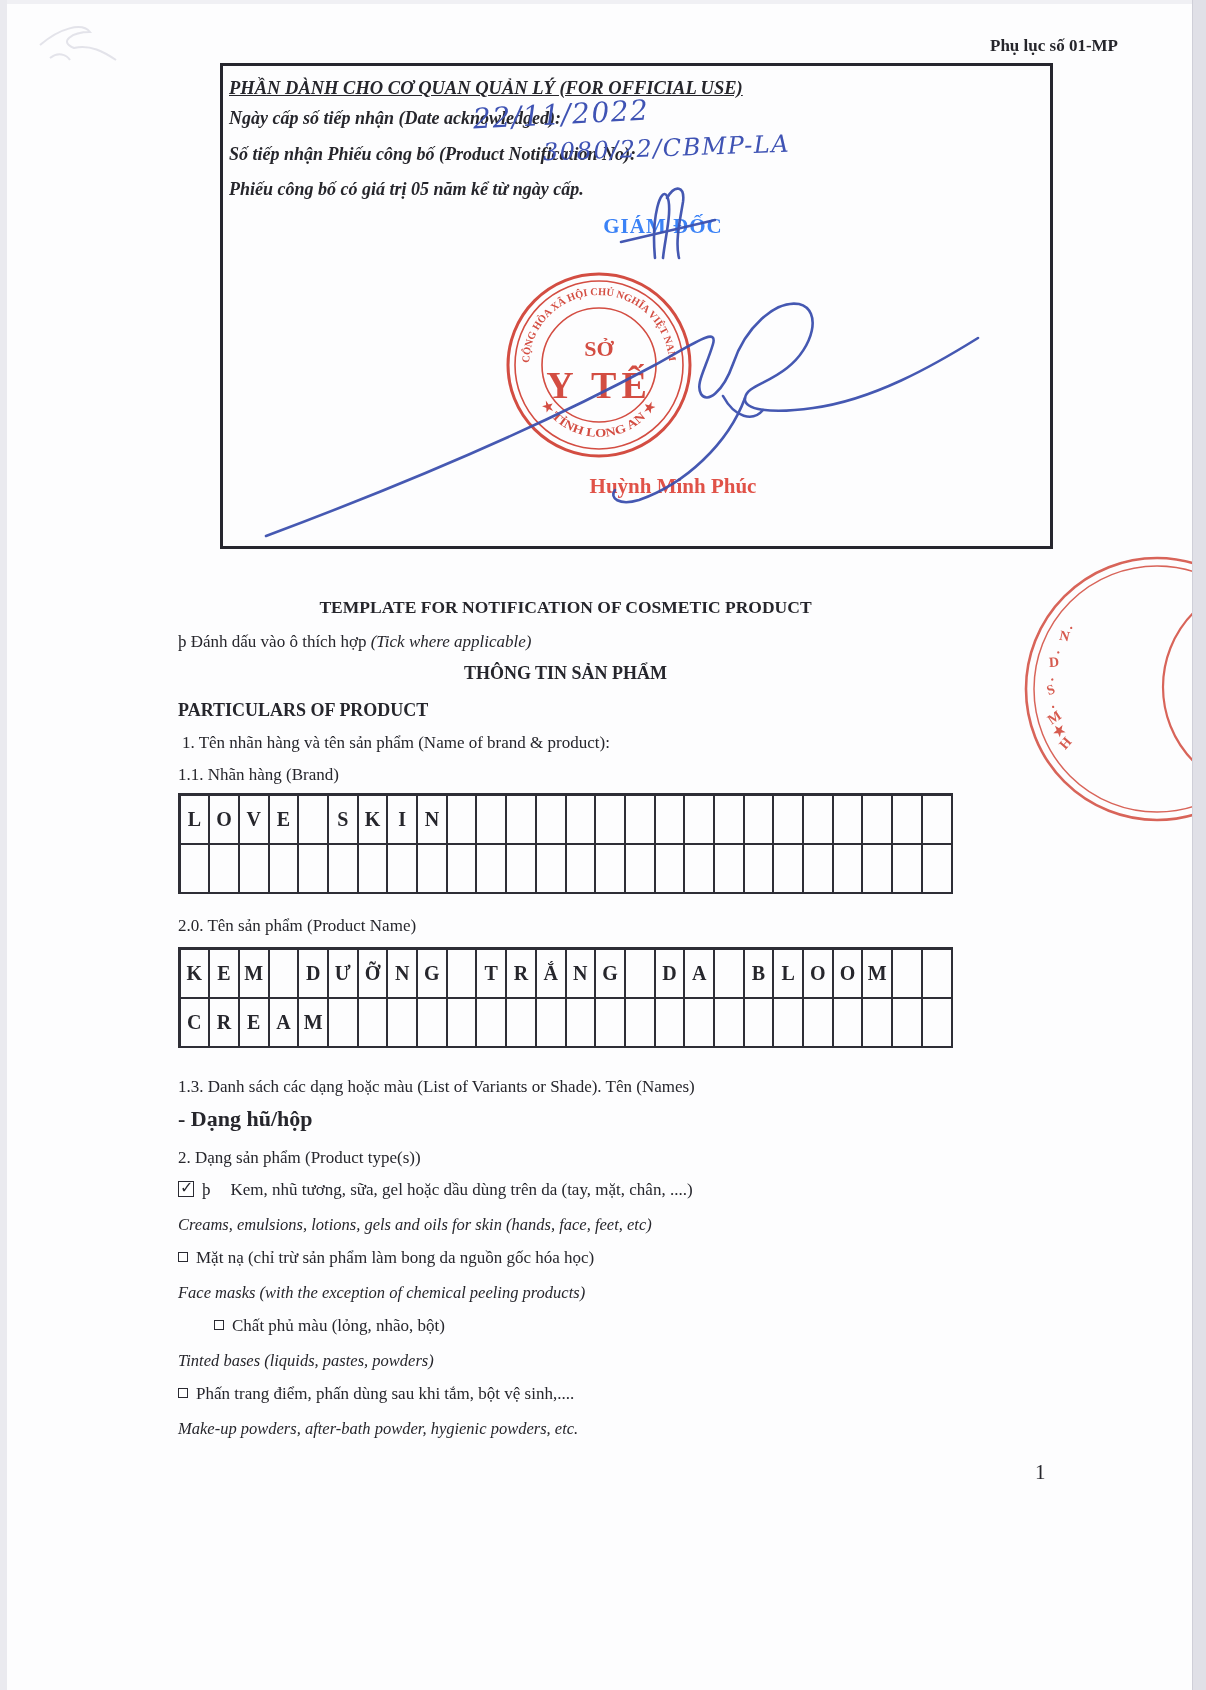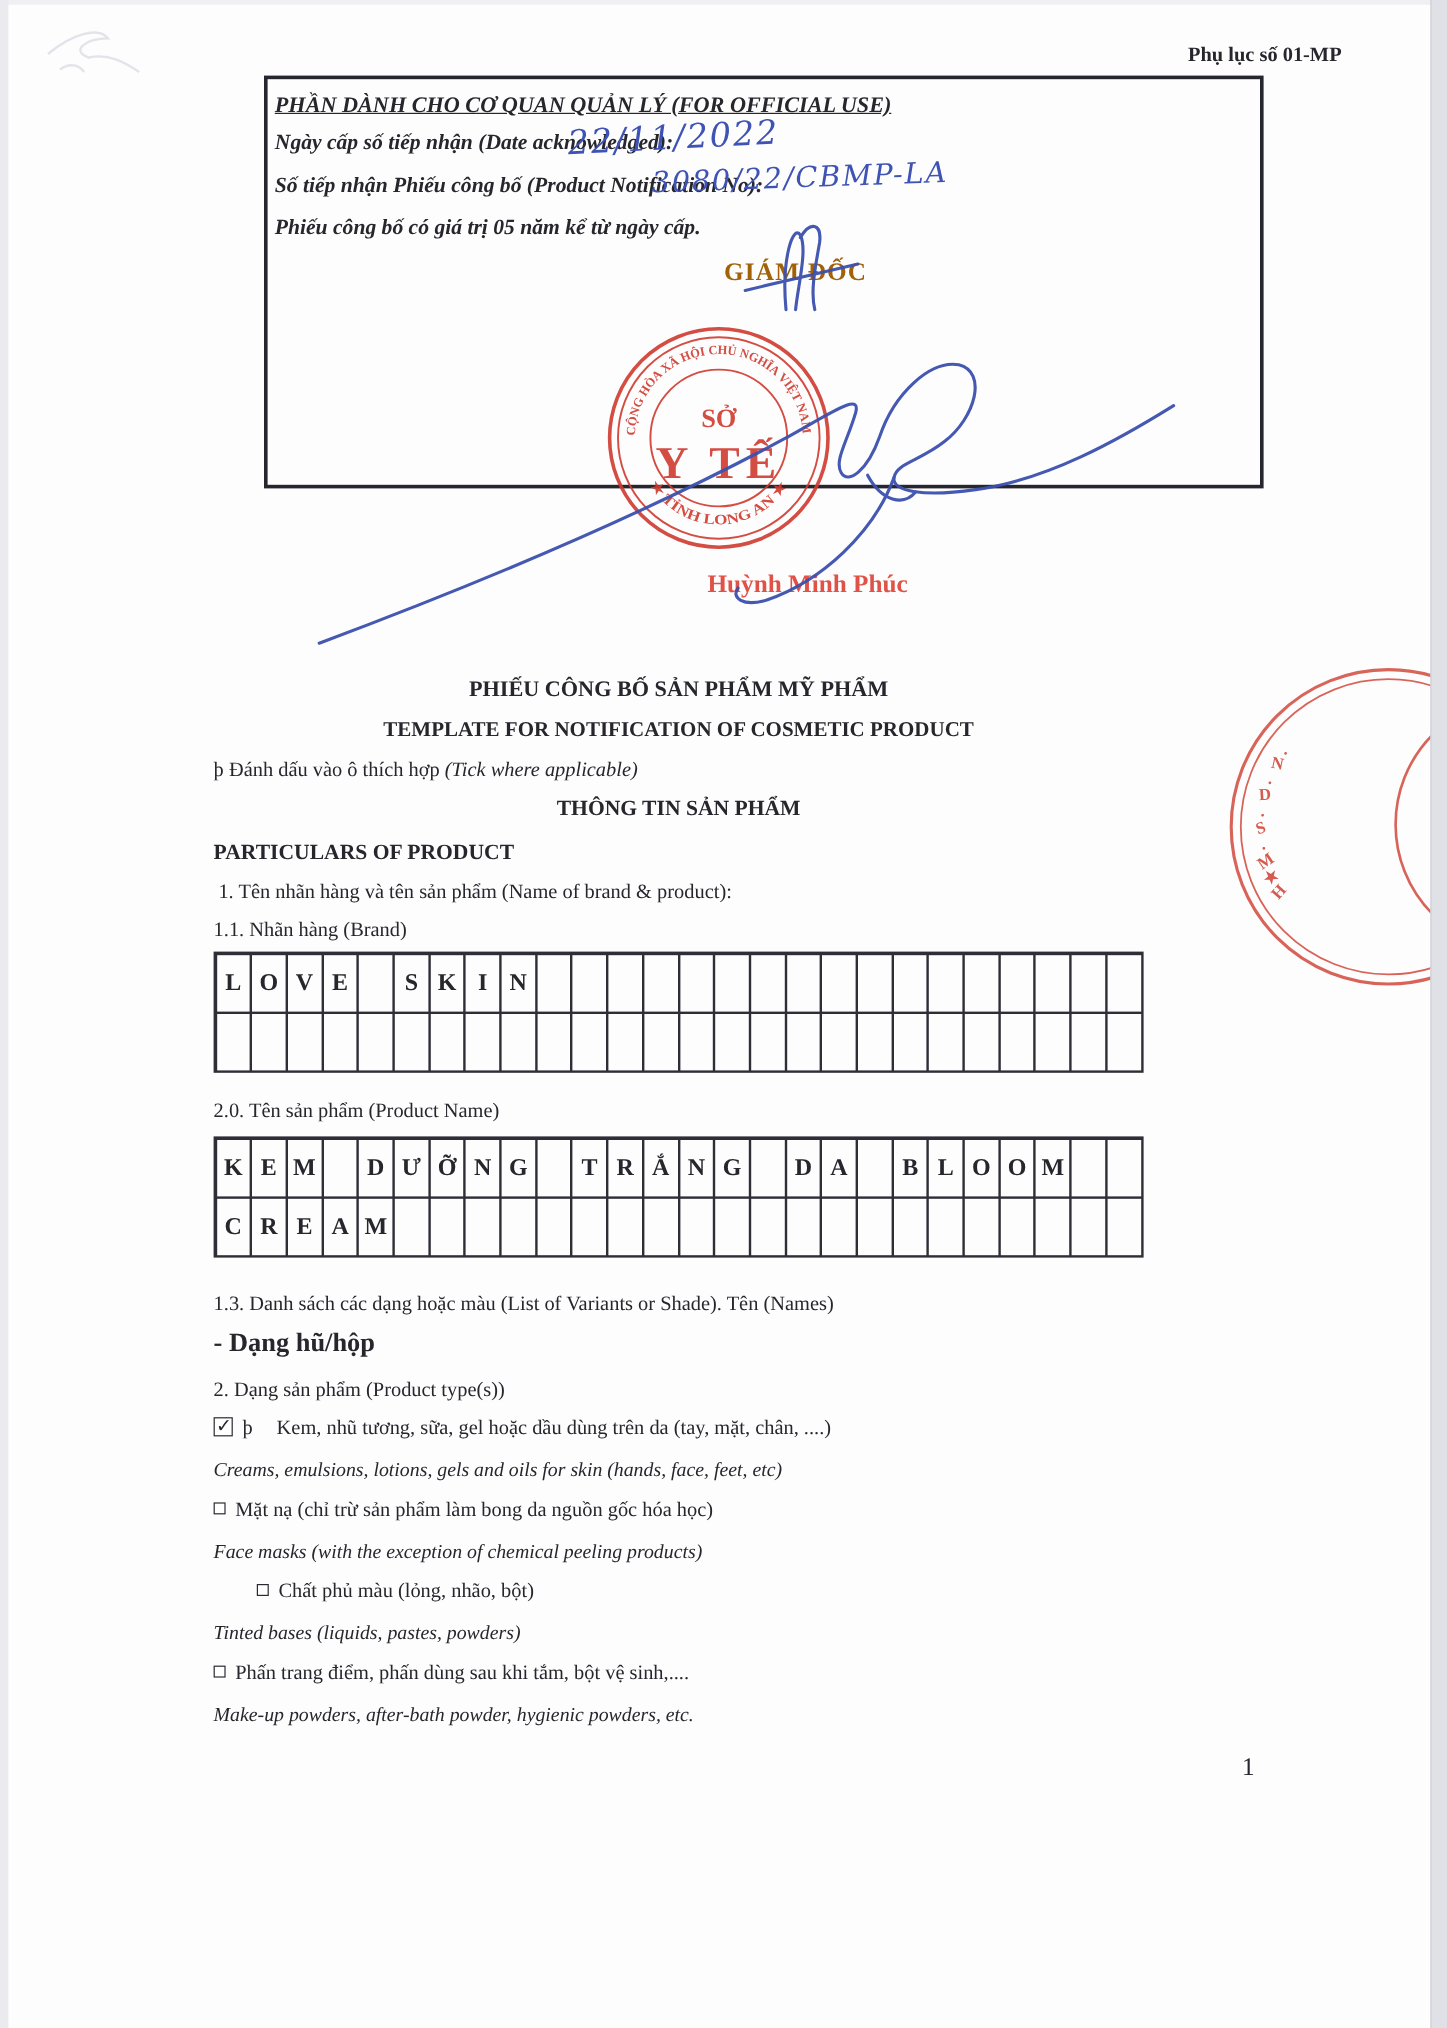--- a/index.html
+++ b/index.html
@@ -9,31 +9,31 @@
   }
   
   .edge-top{position:absolute;left:0;top:0;width:1206px;height:4px;background:#f0f0f4;z-index:9;}
   .edge-left{position:absolute;left:0;top:0;width:7px;height:1690px;background:#eaeaef;z-index:9;}
   .edge-right{position:absolute;left:1192px;top:0;width:14px;height:1690px;background:#e0e0e7;border-left:1px solid #cfcfd8;z-index:9;}
 
   .appendix{position:absolute;top:36px;left:840px;width:278px;text-align:right;
     font-weight:bold;font-size:17px;}
 
   
-  .obox{position:absolute;left:220px;top:63px;width:833px;height:344px;
+  .obox{position:absolute;left:220px;top:63px;width:833px;height:486px;
     border:3px solid #26262e;box-sizing:border-box;padding-left:20px;}
   .obox-title{position:absolute;left:6px;top:12px;font-weight:bold;font-style:italic;
     font-size:18.5px;text-decoration:underline;}
   .olabel{position:absolute;left:6px;font-weight:bold;font-style:italic;font-size:18px;}
   .hand{position:absolute;color:#3f53b4;font-family:"DejaVu Serif",serif;font-style:italic;
     letter-spacing:1.5px;white-space:nowrap;}
   .hw1{left:250px;top:32px;font-size:28px;transform:rotate(-3deg);}
   .hw2{left:320px;top:68px;font-size:24px;transform:rotate(-2deg);}
   .director{position:absolute;left:340px;top:148px;width:200px;text-align:center;
-    color:#a16207;font-weight:bold;font-size:21px;letter-spacing:1px;}
+    color:#3b82f6;font-weight:bold;font-size:21px;letter-spacing:1px;}
   .dname{position:absolute;left:330px;top:408px;width:240px;text-align:center;
     color:#e05248;font-weight:bold;font-size:21px;}
   .obox svg.overlay{position:absolute;left:0;top:0;pointer-events:none;}
 
   
   .ctext{position:absolute;font-size:17px;}
   .center-line{position:absolute;left:178px;width:775px;text-align:center;font-weight:bold;}
   .bold{font-weight:bold;}
   .it{font-style:italic;}
   .variant-line{position:absolute;left:178px;font-weight:bold;font-size:22px;}
@@ -128,21 +128,20 @@
         <text x="52.4" y="150.3" transform="rotate(-11.2 52.4 150.3)" text-anchor="middle">.</text>
         <text x="54.4" y="136.6" transform="rotate(-3.7 54.4 136.6)" text-anchor="middle">D</text>
         <text x="58.3" y="123.3" transform="rotate(3.9 58.3 123.3)" text-anchor="middle">.</text>
         <text x="63.8" y="110.6" transform="rotate(11.4 63.8 110.6)" text-anchor="middle">N</text>
         <text x="71.0" y="98.8" transform="rotate(19.0 71.0 98.8)" text-anchor="middle">.</text>
       </g>
   </svg>
 
   <div class="edge-right"></div>
 
-  <div class="center-line" style="top:565px;font-size:18.5px;">PHIẾU CÔNG BỐ SẢN PHẨM MỸ PHẨM</div>
   <div class="center-line" style="top:597px;font-size:17.5px;">TEMPLATE FOR NOTIFICATION OF COSMETIC PRODUCT</div>
 
   <div class="ctext" style="left:178px;top:632px;">
     <span>þ</span>
     <span>Đánh dấu vào ô thích hợp</span>
     <span class="it">(Tick where applicable)</span>
   </div>
 
   <div class="center-line" style="top:663px;font-size:18px;">THÔNG TIN SẢN PHẨM</div>
   <div class="ctext bold" style="left:178px;top:700px;font-size:18px;">PARTICULARS OF PRODUCT</div>

